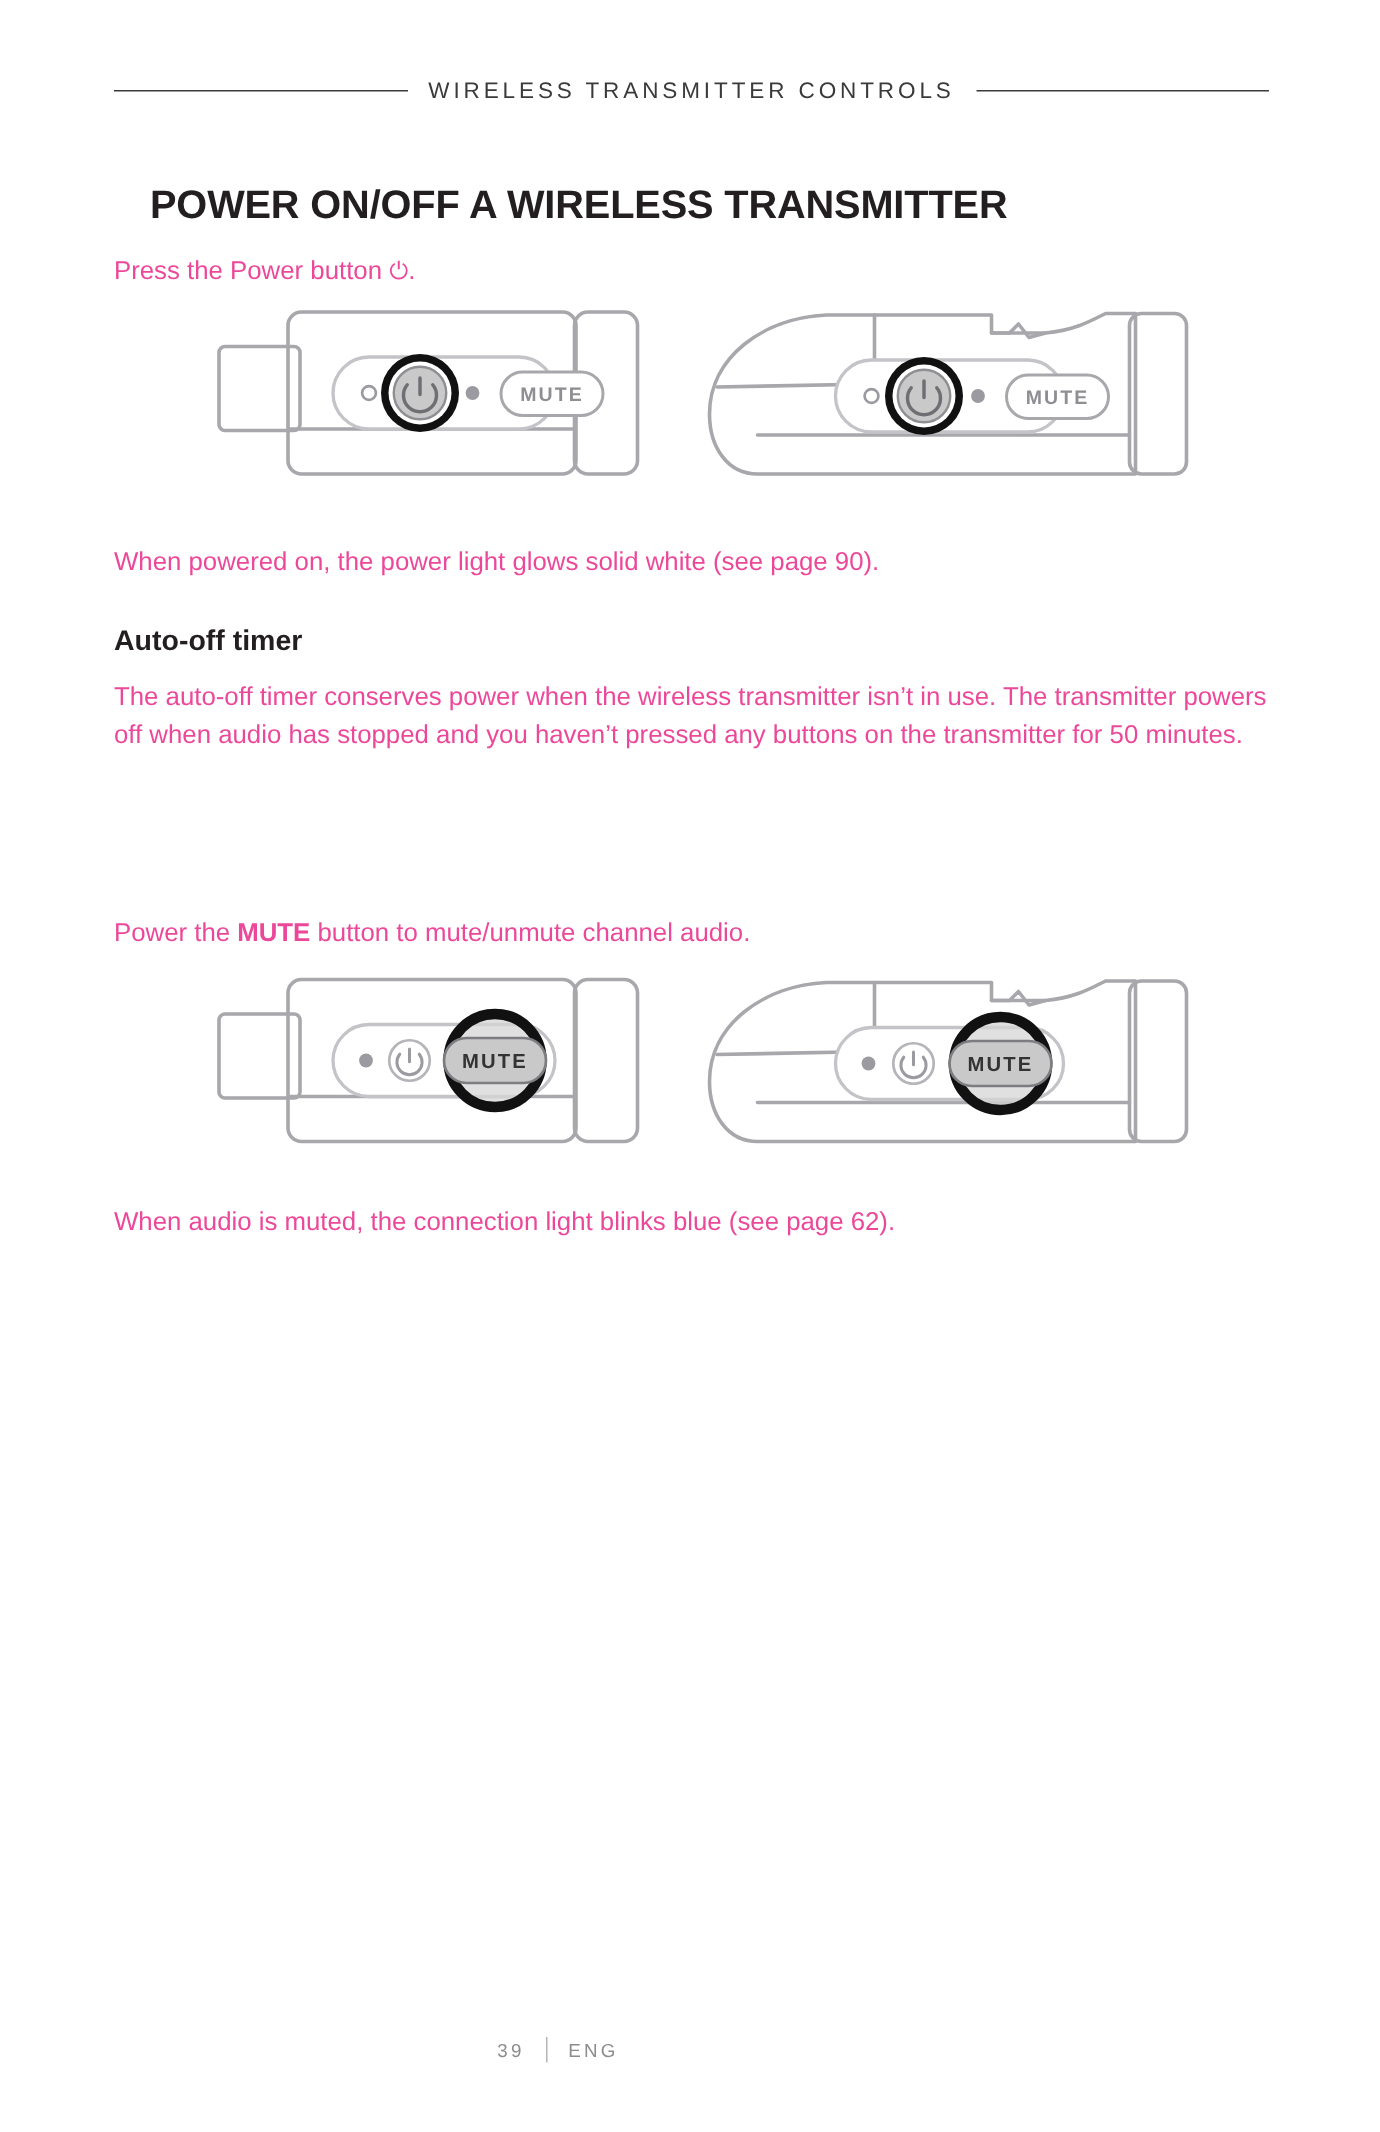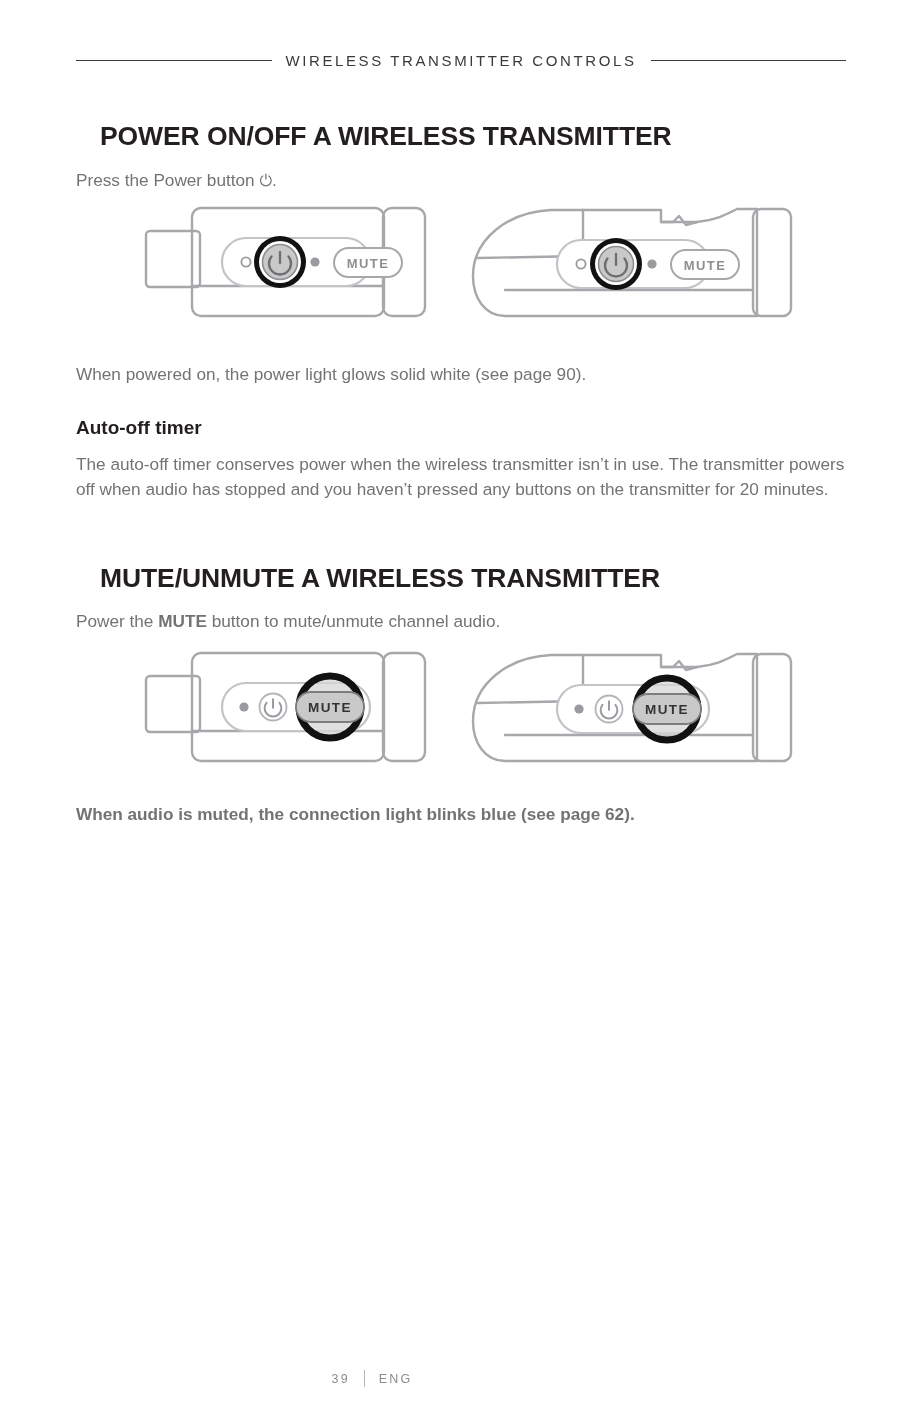--- a/index.html
+++ b/index.html
@@ -63,39 +63,38 @@
     font-size: 19px;
     font-weight: bold;
     color: #231f20;
     white-space: nowrap;
   }
   .body-text {
     position: absolute;
     left: 76px;
     font-size: 17.2px;
     line-height: 25px;
-    color: #737373;
+    color: #ec4899;
   }
   .body-text b { font-weight: bold; }
   .psym { font-size: 16px; }
 
   
   .footer {
     position: absolute;
     left: 0;
     top: 1358px;
     width: 744px;
     display: flex;
     justify-content: center;
     align-items: center;
     gap: 14px;
     color: #8c8c8c;
     font-size: 12.5px;
     letter-spacing: 2.2px;
-    margin-top: 12px;
   }
   .footer-divider {
     width: 1px;
     height: 17px;
     background: #b5b5b5;
   }
 
   
   .figure { position: absolute; }
 </style>
@@ -172,23 +171,22 @@
           </g>
         </g>
       </g>
     </svg>
   </div>
 
   <div class="body-text" style="top:362px;">When powered on, the power light glows solid white (see page 90).</div>
 
   <div class="h2" style="top:417px;text-align:right;">Auto-off timer</div>
 
-  <div class="body-text" style="top:452px; width:772px;">The auto-off timer conserves power when the wireless transmitter isn’t in use. The transmitter powers off when audio has stopped and you haven’t pressed any buttons on the transmitter for 20 minutes.</div>
-
-  <div class="h1" style="top:563px;">MUTE/UNMUTE A WIRELESS TRANSMITTER</div>
+  <div class="body-text" style="top:452px; width:772px;">The auto-off timer conserves power when the wireless transmitter isn’t in use. The transmitter powers off when audio has stopped and you haven’t pressed any buttons on the transmitter for 50 minutes.</div>
+
 
   <div class="body-text" style="top:609px;"><span>Power the </span><b>MUTE</b><span> button to mute/unmute channel audio.</span></div>
 
   <div class="figure" style="left:140px; top:643px;">
     <svg width="310" height="130" viewBox="0 0 310 130">
       <g fill="none" stroke="#a7a7ac" stroke-width="2.4" stroke-linejoin="round">
         <rect x="6" y="33" width="54" height="56" rx="4"></rect>
         <rect x="52" y="10" width="192" height="108" rx="9"></rect>
         <rect x="243" y="10" width="42" height="108" rx="9"></rect>
         <line x1="52" y1="88" x2="243" y2="88"></line>
@@ -237,21 +235,21 @@
         <g>
           <circle cx="202" cy="66" r="33" fill="#d6d6d6" opacity="0.75"></circle>
           <circle cx="202" cy="66" r="31" fill="none" stroke="#111111" stroke-width="7"></circle>
           <rect x="168" y="51" width="68" height="30" rx="15" fill="#c9c9c9" stroke="#7c7c81" stroke-width="1.8"></rect>
           <text x="202" y="71" font-family="Liberation Sans, sans-serif" font-size="13.5" font-weight="bold" letter-spacing="1.4" fill="#333333" text-anchor="middle">MUTE</text>
         </g>
       </g>
     </svg>
   </div>
 
-  <div class="body-text" style="top:802px;font-weight:bold;">When audio is muted, the connection light blinks blue (see page 62).</div>
+  <div class="body-text" style="top:802px;">When audio is muted, the connection light blinks blue (see page 62).</div>
 
   <div class="footer">
     <span>39</span>
     <span class="footer-divider"></span>
     <span>ENG</span>
   </div>
 
 </div>
 
 </body></html>

